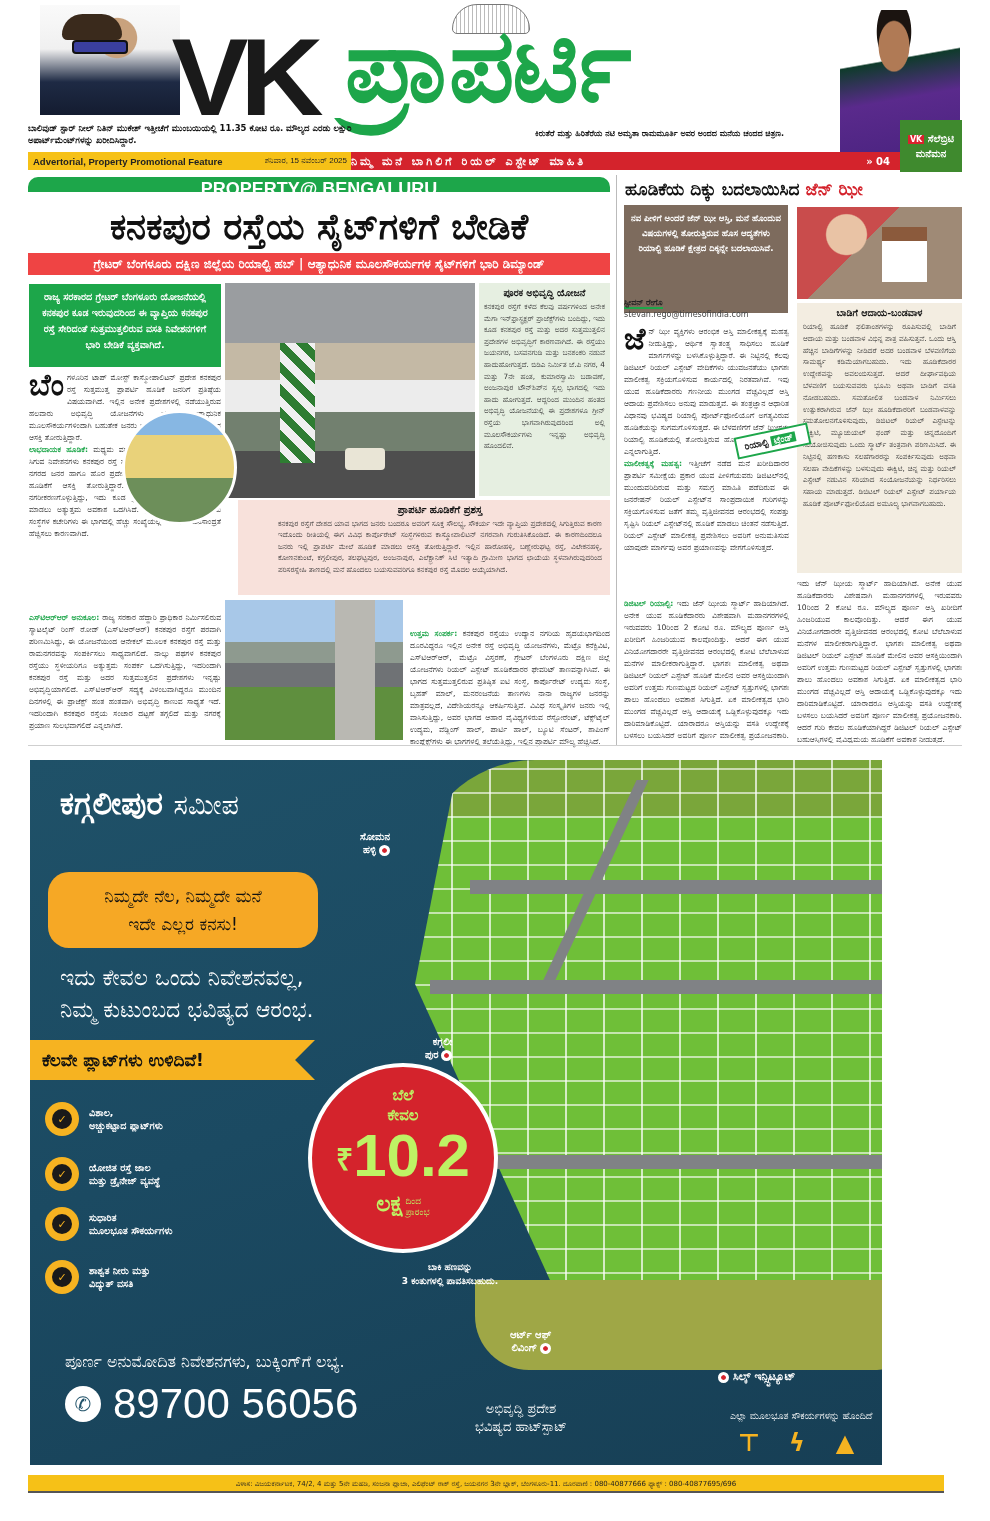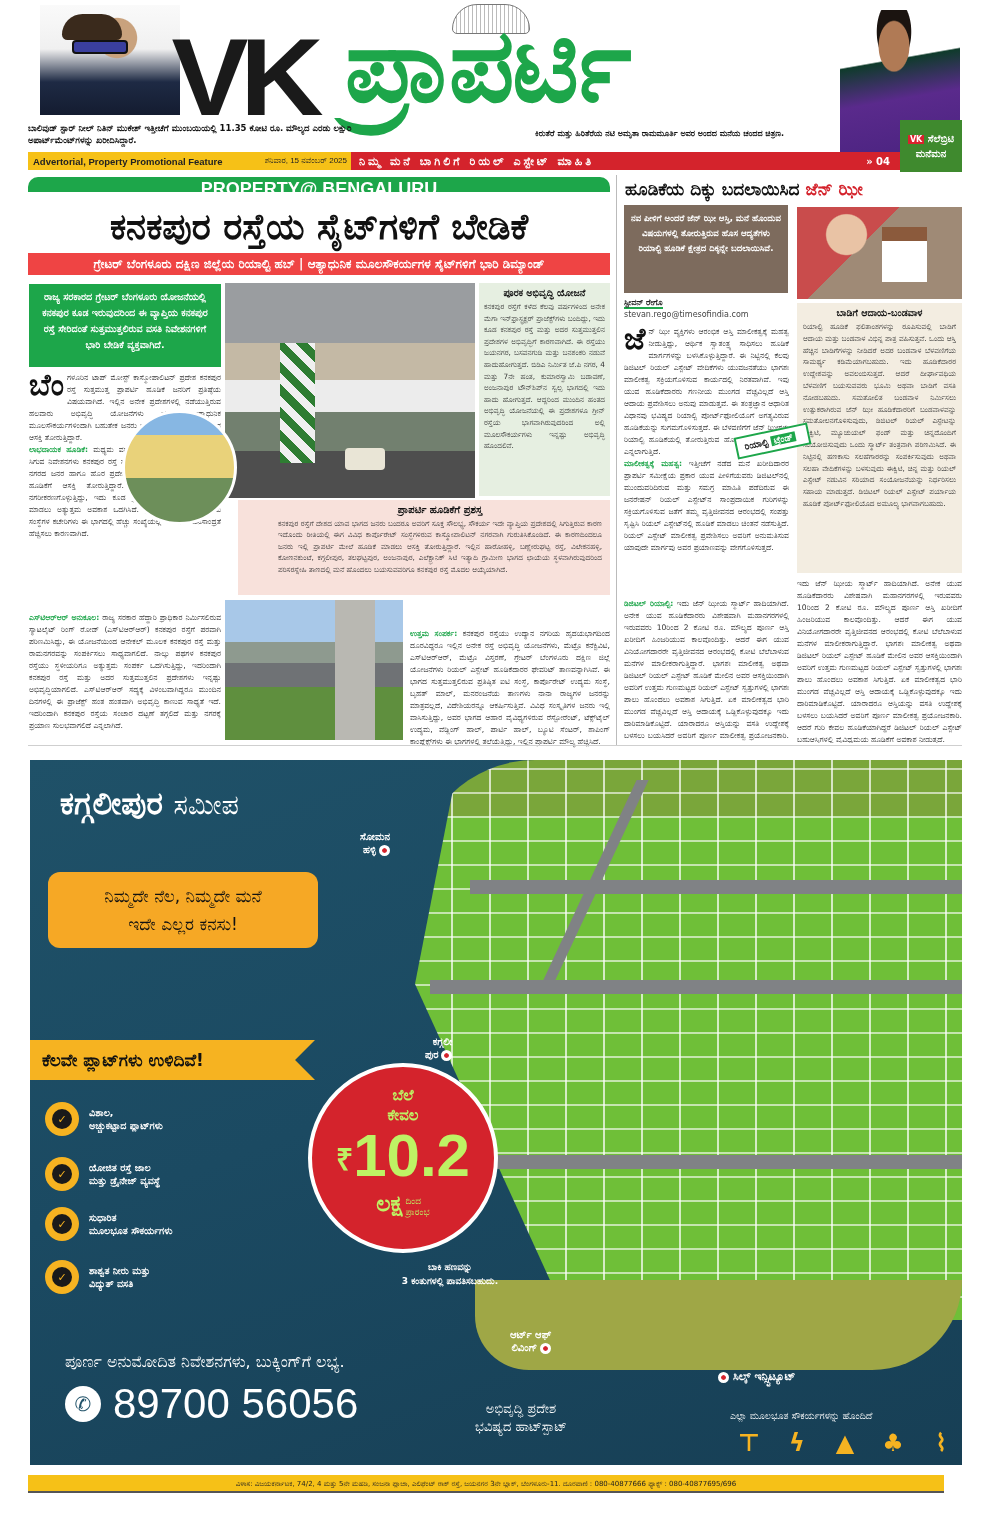--- a/index.html
+++ b/index.html
@@ -15,21 +15,21 @@
   .emblem { left: 452px; top: 4px; width: 78px; height: 30px; border: 1px solid #777; border-radius: 40px 40px 8px 8px; background: repeating-linear-gradient(90deg, #fff 0 3px, #bbb 3px 4px); }
   .mast-caption-left { left: 28px; top: 122px; width: 345px; font-size: 8.5px; line-height: 12px; color: #111; font-weight: bold; }
   .mast-caption-right { left: 535px; top: 129px; font-size: 8px; color: #111; font-weight: bold; }
   .mast-photo-right { left: 840px; top: 10px; width: 120px; height: 145px; background: radial-gradient(ellipse at 45% 25%, #b07a55 0 16%, transparent 17%), radial-gradient(ellipse at 45% 15%, #1b1410 0 18%, transparent 19%), linear-gradient(170deg, #fff 0 35%, #0f3b2b 36%, #5a2a8c 60%, #4a2380 100%); }
   .celeb-badge { left: 900px; top: 120px; width: 62px; height: 52px; background: #3f8a2e; color: #fff; font-size: 10px; font-weight: bold; text-align: center; padding-top: 12px; line-height: 14px; }
   .celeb-badge .vk { background: #d9232e; color: #fff; padding: 0 2px; font-size: 8px; }
 
   .strip { left: 28px; top: 152px; height: 18px; width: 934px; display: flex; }
   .strip-yellow { background: #f6c117; width: 323px; display: flex; align-items: center; padding-left: 5px; font-family: "Liberation Sans", sans-serif; font-weight: bold; font-size: 9.5px; color: #222; justify-content: space-between; padding-right: 4px; }
   .strip-yellow .date { font-weight: normal; font-size: 8px; }
-  .strip-red { background: #d4232c; flex: 1; color: #fff; font-weight: bold; font-size: 11px; display: flex; align-items: center; padding-left: 8px; letter-spacing: 3px; justify-content: space-between; }
+  .strip-red { background: #d4232c; flex: 1; color: #fff; font-weight: bold; font-size: 11px; display: flex; align-items: center; padding-left: 0; letter-spacing: 3px; justify-content: space-between; }
   .strip-red .pg { letter-spacing: 0; font-size: 10px; padding-right: 72px; }
 
   
   .prop-banner { left: 28px; top: 177px; width: 582px; height: 15px; background: #1da64a; border-radius: 10px 10px 0 0; color: #fff; text-align: center; font-family: "Liberation Sans", sans-serif; font-weight: bold; font-size: 18px; line-height: 24px; }
   .main-head { left: 28px; top: 202px; width: 582px; text-align: center; font-size: 36px; font-weight: bold; color: #111; line-height: 50px; }
   .sub-head { left: 28px; top: 253px; width: 582px; height: 22px; background: #ef4444; color: #fff; font-size: 12px; font-weight: bold; text-align: center; line-height: 22px; }
   .pull-box { left: 29px; top: 284px; width: 192px; height: 83px; background: #1da64a; color: #fff; font-size: 9.5px; font-weight: bold; text-align: center; line-height: 16px; padding: 5px 6px; }
   .body-text { font-size: 7.6px; line-height: 12px; color: #333; text-align: justify; }
   .dropcap { float: left; font-size: 30px; font-weight: bold; line-height: 26px; margin-right: 3px; color: #111; }
   .green-lead { color: #1da64a; font-weight: bold; }
@@ -41,40 +41,40 @@
   .side-box h4 { font-size: 9.5px; text-align: center; color: #111; margin-bottom: 2px; }
   .pink-box { left: 238px; top: 500px; width: 372px; height: 95px; background: #f8e1db; padding: 4px 8px 0 40px; }
   .pink-box h4 { font-size: 10px; text-align: center; color: #111; margin-bottom: 2px; }
   .photo-2 { left: 225px; top: 600px; width: 178px; height: 140px; background: linear-gradient(180deg, #a8c8e8 0 30%, #8e9a8f 30% 45%, #6f7275 45% 62%, #5f8f3e 62% 100%); }
   .photo-2 .over { position: absolute; left: 110px; top: 0; width: 40px; height: 140px; background: #b9b8b2; }
   .divider-h { height: 1px; background: #cfcfcf; }
 
   
   .r-head { left: 625px; top: 175px; width: 340px; font-size: 17px; font-weight: bold; color: #111; line-height: 28px; white-space: nowrap; }
   .r-head .red { color: #d4232c; }
-  .quote-box { left: 624px; top: 205px; width: 164px; height: 88px; background: #7d6b5d; color: #fff; font-size: 8.5px; font-weight: bold; text-align: center; line-height: 15px; padding: 6px 6px; }
+  .quote-box { left: 624px; top: 205px; width: 164px; height: 108px; background: #7d6b5d; color: #fff; font-size: 8.5px; font-weight: bold; text-align: center; line-height: 15px; padding: 6px 6px; }
   .couple-photo { left: 797px; top: 207px; width: 165px; height: 92px; background: radial-gradient(circle at 30% 30%, #e9c3a5 0 15%, transparent 16%), linear-gradient(135deg, #c94c4c 0 40%, #9f8a76 40% 100%); }
   .couple-photo .house { position: absolute; left: 85px; top: 20px; width: 45px; height: 55px; background: #fff; border-top: 14px solid #8b5a3c; }
   .byline { left: 624px; top: 298px; font-size: 8px; }
   .byline .name { font-weight: bold; color: #222; border-bottom: 2px solid #1da64a; }
   .byline .email { color: #444; font-size: 8px; display: block; margin-top: 2px; }
   .beige-box { left: 797px; top: 303px; width: 165px; height: 270px; background: #f3ede1; padding: 4px 6px; }
   .beige-box h4 { font-size: 9.5px; text-align: center; color: #111; margin-bottom: 2px; }
   .trend-tag { left: 735px; top: 430px; width: 75px; height: 22px; background: #fff; border: 2px solid #1da64a; transform: rotate(-12deg); font-size: 9px; font-weight: bold; line-height: 18px; padding-left: 4px; }
   .trend-tag span { background: #1da64a; color: #fff; padding: 0 3px; }
   .col-rule { width: 1px; background: #bbb; }
 
   
-  .ad { left: 30px; top: 760px; width: 932px; height: 705px; background: linear-gradient(160deg, #1f5168 0%, #1b4a62 45%, #173f55 100%); overflow: hidden; padding-left: 48px; }
+  .ad { left: 30px; top: 760px; width: 852px; height: 705px; background: linear-gradient(160deg, #1f5168 0%, #1b4a62 45%, #173f55 100%); overflow: hidden; padding-left: 48px; }
   .ad-land { position: absolute; left: 385px; top: 0; width: 547px; height: 560px; background: repeating-linear-gradient(90deg, rgba(255,255,255,0.0) 0 36px, rgba(255,255,255,0.7) 36px 38px), repeating-linear-gradient(0deg, rgba(255,255,255,0.0) 0 22px, rgba(255,255,255,0.6) 22px 24px), linear-gradient(180deg, #7aa63a 0 10%, #6fbf38 10% 100%); border-radius: 120px 0 0 0; clip-path: polygon(8% 0, 100% 0, 100% 100%, 28% 100%, 14% 70%, 0 40%); }
   .ad-road { position: absolute; height: 14px; background: #808285; }
   .ad-hill { position: absolute; left: 445px; top: 520px; width: 487px; height: 90px; background: #9fa746; border-radius: 0 0 200px 120px; }
   .ad-h1 { position: absolute; left: 30px; top: 22px; color: #fff; font-weight: bold; font-size: 31px; line-height: 42px; }
   .ad-h1 .thin { font-weight: normal; font-size: 27px; }
-  .ad-pill { position: absolute; left: 18px; top: 112px; width: 270px; height: 76px; background: #f6a825; border-radius: 12px; color: #111; font-size: 17px; text-align: center; line-height: 28px; padding-top: 10px; }
+  .ad-pill { position: absolute; left: 18px; top: 112px; width: 270px; height: 76px; background: #f6a825; border-radius: 21px; color: #111; font-size: 17px; text-align: center; line-height: 28px; padding-top: 10px; }
   .ad-lead { position: absolute; left: 30px; top: 202px; color: #fff; font-size: 22px; line-height: 32px; }
   .ad-ribbon { position: absolute; left: 0; top: 280px; width: 285px; height: 40px; background: #f6b321; color: #111; font-size: 17px; font-weight: bold; line-height: 40px; padding-left: 12px; clip-path: polygon(0 0, 100% 0, 93% 50%, 100% 100%, 0 100%); }
   .ad-feat { position: absolute; left: 15px; display: flex; align-items: center; gap: 10px; color: #fff; font-size: 9.5px; line-height: 13px; font-weight: bold; }
   .badge-ok { width: 34px; height: 34px; border-radius: 50%; background: #f6b321; display: flex; align-items: center; justify-content: center; }
   .badge-ok i { width: 20px; height: 20px; border-radius: 50%; background: #1a1a1a; display: flex; align-items: center; justify-content: center; color: #f6b321; font-style: normal; font-size: 11px; }
   .price { position: absolute; left: 278px; top: 303px; width: 190px; height: 190px; border-radius: 50%; background: #d4232c; border: 4px solid #fff; color: #bef264; text-align: center; }
   .price .l1 { font-size: 15px; font-weight: bold; margin-top: 18px; line-height: 20px; }
   .price .big { font-family: "Liberation Sans", sans-serif; font-weight: 900; font-size: 60px; line-height: 62px; }
   .price .big .rs { font-size: 30px; vertical-align: middle; }
   .price .lk { font-size: 22px; font-weight: bold; }
@@ -204,20 +204,24 @@
   <div class="ad-hill"></div>
 
   <div class="ad-h1">
     <span>ಕಗ್ಗಲೀಪುರ</span>
     <span class="thin">ಸಮೀಪ</span><br>
   </div>
   <div class="ad-pill">
     <span>ನಿಮ್ಮದೇ ನೆಲ, ನಿಮ್ಮದೇ ಮನೆ</span><br>
     <span>ಇದೇ ಎಲ್ಲರ ಕನಸು!</span>
   </div>
+  <div class="ad-lead">
+    <span>ಇದು ಕೇವಲ ಒಂದು ನಿವೇಶನವಲ್ಲ,</span><br>
+    <span>ನಿಮ್ಮ ಕುಟುಂಬದ ಭವಿಷ್ಯದ ಆರಂಭ.</span>
+  </div>
   <div class="ad-ribbon">ಕೆಲವೇ ಪ್ಲಾಟ್‌ಗಳು ಉಳಿದಿವೆ!</div>
 
   <div class="ad-feat" style="top:342px;">
     <div class="badge-ok">
         <i>✓</i>
       </div>
     <div><span>ವಿಶಾಲ,</span><br><span>ಅಚ್ಚುಕಟ್ಟಾದ ಪ್ಲಾಟ್‌ಗಳು</span></div>
   </div>
   <div class="ad-feat" style="top:397px;">
     <div class="badge-ok">

